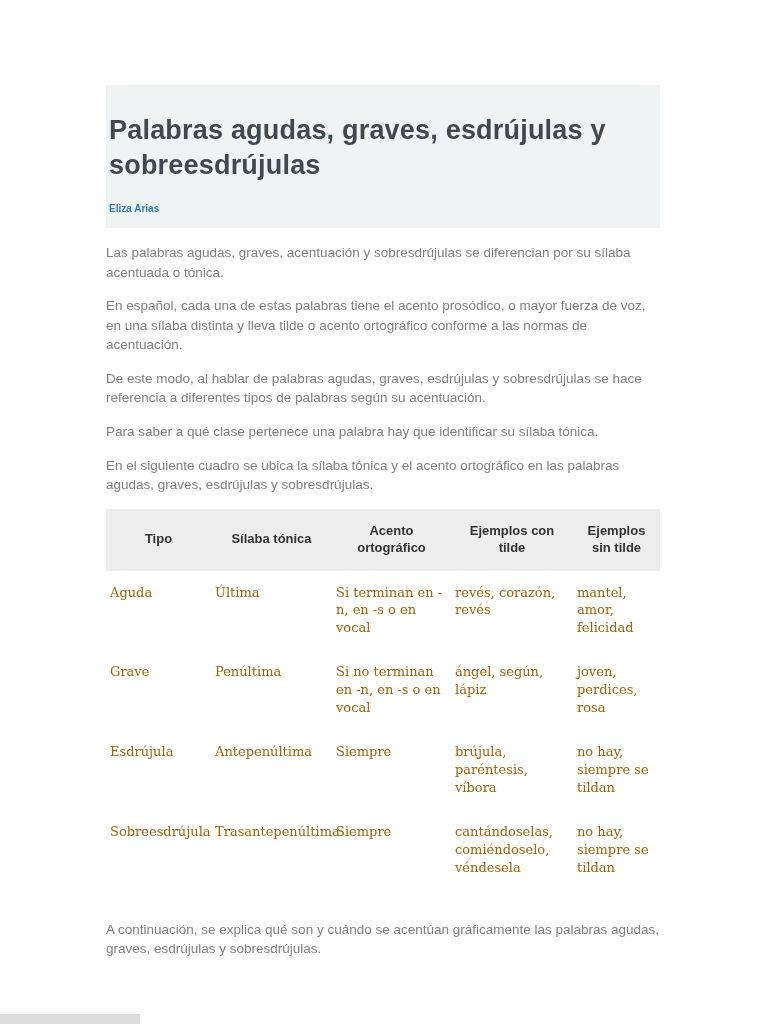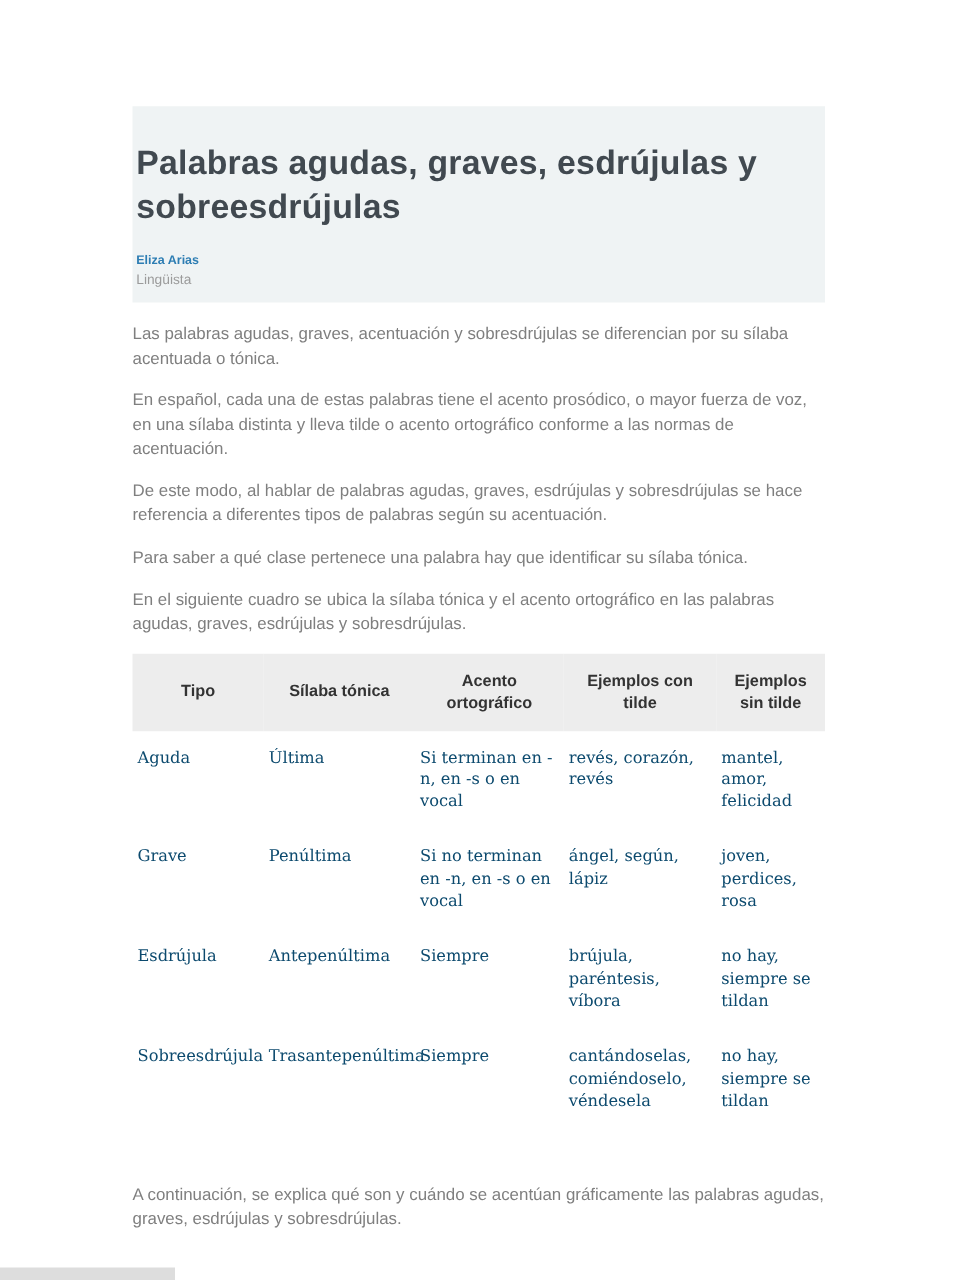--- a/index.html
+++ b/index.html
@@ -70,28 +70,28 @@
     font-weight: bold;
     color: #333333;
     text-align: center;
     vertical-align: middle;
     padding: 14px 6px;
     line-height: 1.3;
   }
   table.info-table td {
     font-family: "DejaVu Serif", serif;
     font-size: 13px;
-    color: #0c4a6e;
+    color: #a16207;
     text-align: left;
     vertical-align: top;
     padding: 13px 8px 13px 4px;
     line-height: 1.38;
   }
   .closing {
-    margin-top: 42px;
+    margin-top: 30px;
     font-size: 13.5px;
     line-height: 1.45;
     color: #7f7f7f;
   }
   .page-bottom-edge {
     position: absolute;
     left: 0;
     bottom: 0;
     width: 140px;
     height: 10px;
@@ -101,21 +101,20 @@
 </head>
 <body>
 
 <div class="page">
   <div class="content">
 
     <div class="title-block">
       <h1 class="doc-title">Palabras agudas, graves, esdrújulas y sobreesdrújulas</h1>
       <div class="author-line">
         <a class="author-link">Eliza Arias</a>
-        <div class="author-role">Lingüista</div>
       </div>
     </div>
 
     <div class="body-text">
       <p>Las palabras agudas, graves, acentuación y sobresdrújulas se diferencian por su sílaba acentuada o tónica.</p>
       <p>En español, cada una de estas palabras tiene el acento prosódico, o mayor fuerza de voz, en una sílaba distinta y lleva tilde o acento ortográfico conforme a las normas de acentuación.</p>
       <p>De este modo, al hablar de palabras agudas, graves, esdrújulas y sobresdrújulas se hace referencia a diferentes tipos de palabras según su acentuación.</p>
       <p>Para saber a qué clase pertenece una palabra hay que identificar su sílaba tónica.</p>
       <p>En el siguiente cuadro se ubica la sílaba tónica y el acento ortográfico en las palabras agudas, graves, esdrújulas y sobresdrújulas.</p>
     </div>

